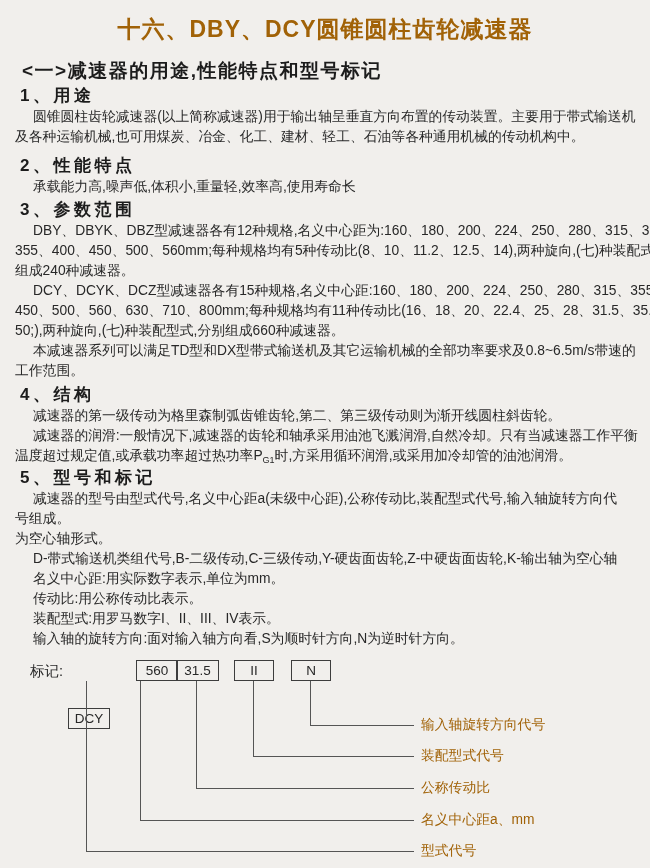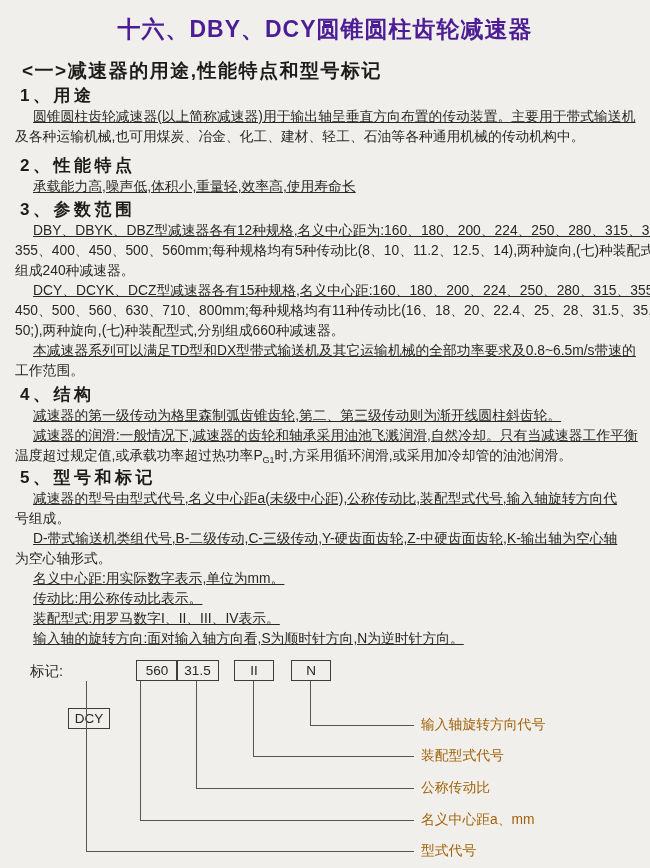--- a/index.html
+++ b/index.html
@@ -11,42 +11,42 @@
     background:#f1efec;
     color:#282828;
     font-family:"Liberation Sans", sans-serif;
     overflow:hidden;
   }
   .title {
     margin:0; padding-top:14px;
     height:31px; line-height:31px;
     text-align:center;
     font-size:23px; font-weight:700; letter-spacing:1px;
-    color:#4c1d95;
+    color:#a16207;
   }
   #doc-body { position:relative; }
   .h1 {
     height:24px; line-height:24px;
     font-size:19px; font-weight:700; letter-spacing:1.5px;
     padding-left:22px; margin-top:14px;
     color:#1c1c1c; white-space:nowrap;
   }
   .h2 {
     height:23px; line-height:23px;
     font-size:17px; font-weight:700; letter-spacing:3.5px;
     padding-left:20px;
     color:#1c1c1c; white-space:nowrap;
   }
   .ln {
     height:20px; line-height:20px;
     font-size:13.8px;
     padding-left:15px;
     white-space:nowrap;
   }
-  .ln.ind { padding-left:33px;text-decoration:underline; }
+  .ln.ind { padding-left:33px; }
   .mt1 { margin-top:1px; }
   .mt2 { margin-top:2px; }
   .mt7 { margin-top:7px; }
   .sub { font-size:9px; vertical-align:-3px; letter-spacing:0; }
   
   #diagram { position:absolute; left:0; top:0; width:546px; height:868px; pointer-events:none;text-decoration:underline; }
   .mark-label {
     position:absolute; left:30px; top:661px;
     height:20px; line-height:20px; font-size:14.5px; color:#282828;
   }
@@ -89,22 +89,22 @@
       <div class="ln">50;),两种旋向,(七)种装配型式,分别组成660种减速器。</div>
       <div class="ln ind">本减速器系列可以满足TD型和DX型带式输送机及其它运输机械的全部功率要求及0.8~6.5m/s带速的</div>
       <div class="ln">工作范围。</div>
       <div class="h2 mt2">4、结构</div>
       <div class="ln ind">减速器的第一级传动为格里森制弧齿锥齿轮,第二、第三级传动则为渐开线圆柱斜齿轮。</div>
       <div class="ln ind">减速器的润滑:一般情况下,减速器的齿轮和轴承采用油池飞溅润滑,自然冷却。只有当减速器工作平衡</div>
       <div class="ln"><span>温度超过规定值,或承载功率超过热功率P</span><span class="sub">G1</span><span>时,方采用循环润滑,或采用加冷却管的油池润滑。</span></div>
       <div class="h2">5、型号和标记</div>
       <div class="ln ind">减速器的型号由型式代号,名义中心距a(未级中心距),公称传动比,装配型式代号,输入轴旋转方向代</div>
       <div class="ln">号组成。</div>
+      <div class="ln">为空心轴形式。</div>
       <div class="ln ind">D-带式输送机类组代号,B-二级传动,C-三级传动,Y-硬齿面齿轮,Z-中硬齿面齿轮,K-输出轴为空心轴</div>
-      <div class="ln">为空心轴形式。</div>
       <div class="ln ind">名义中心距:用实际数字表示,单位为mm。</div>
       <div class="ln ind">传动比:用公称传动比表示。</div>
       <div class="ln ind">装配型式:用罗马数字I、II、III、IV表示。</div>
       <div class="ln ind">输入轴的旋转方向:面对输入轴方向看,S为顺时针方向,N为逆时针方向。</div>
     </div>
   <div id="diagram">
     <span class="mark-label">标记:</span>
   <div class="dbox" style="left: 68px; width: 40px; margin-top: 48px;">DCY</div>
       <div class="dbox" style="left: 136px; width: 40px;">560</div>
       <div class="dbox" style="left: 176px; width: 41px;">31.5</div>

